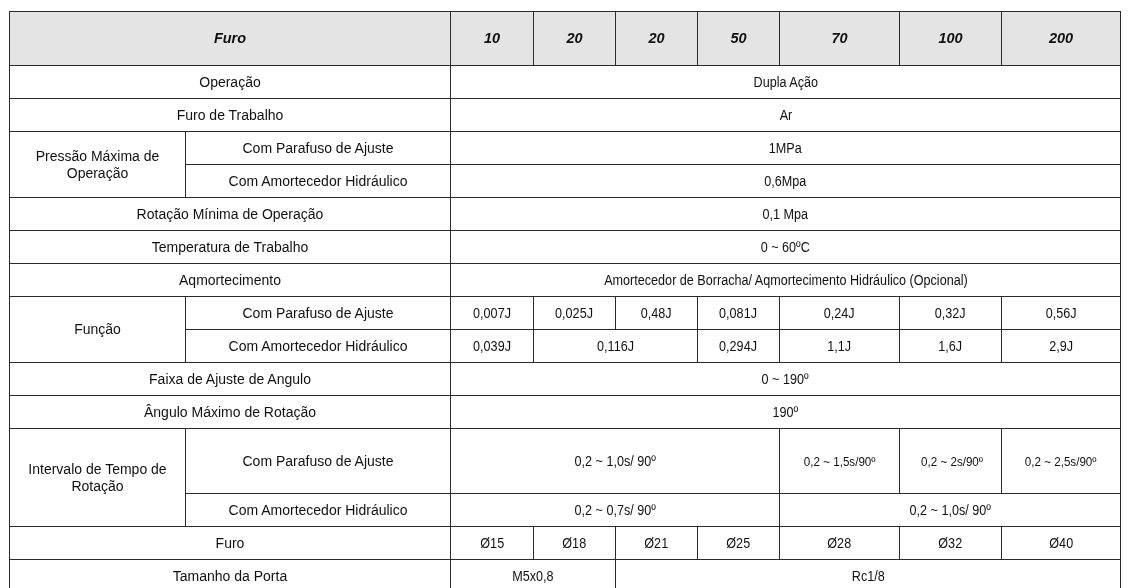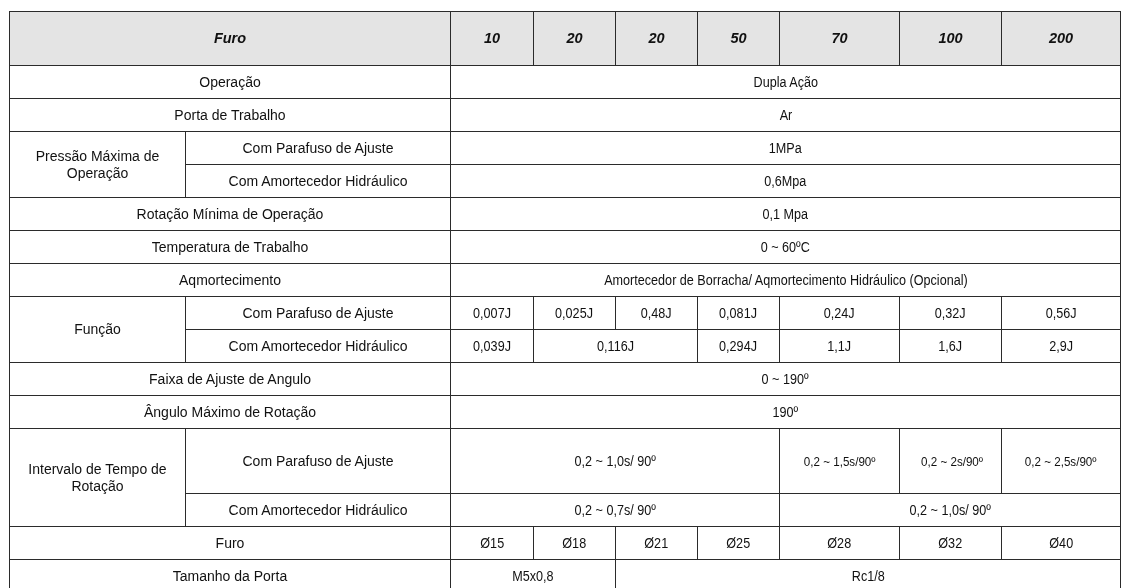--- a/index.html
+++ b/index.html
@@ -85,21 +85,21 @@
       <td>100</td>
       <td>200</td>
     </tr>
 
     <tr>
       <td class="lbl" colspan="2">Operação</td>
       <td class="val" colspan="7"><span>Dupla Ação</span></td>
     </tr>
 
     <tr>
-      <td class="lbl" colspan="2">Porta de Trabalho</td>
+      <td class="lbl" colspan="2">Furo de Trabalho</td>
       <td class="val" colspan="7"><span>Ar</span></td>
     </tr>
 
     <tr>
       <td class="lbl" rowspan="2">Pressão Máxima de Operação</td>
       <td class="lbl">Com Parafuso de Ajuste</td>
       <td class="val" colspan="7"><span>1MPa</span></td>
     </tr>
     <tr>
       <td class="lbl">Com Amortecedor Hidráulico</td>

